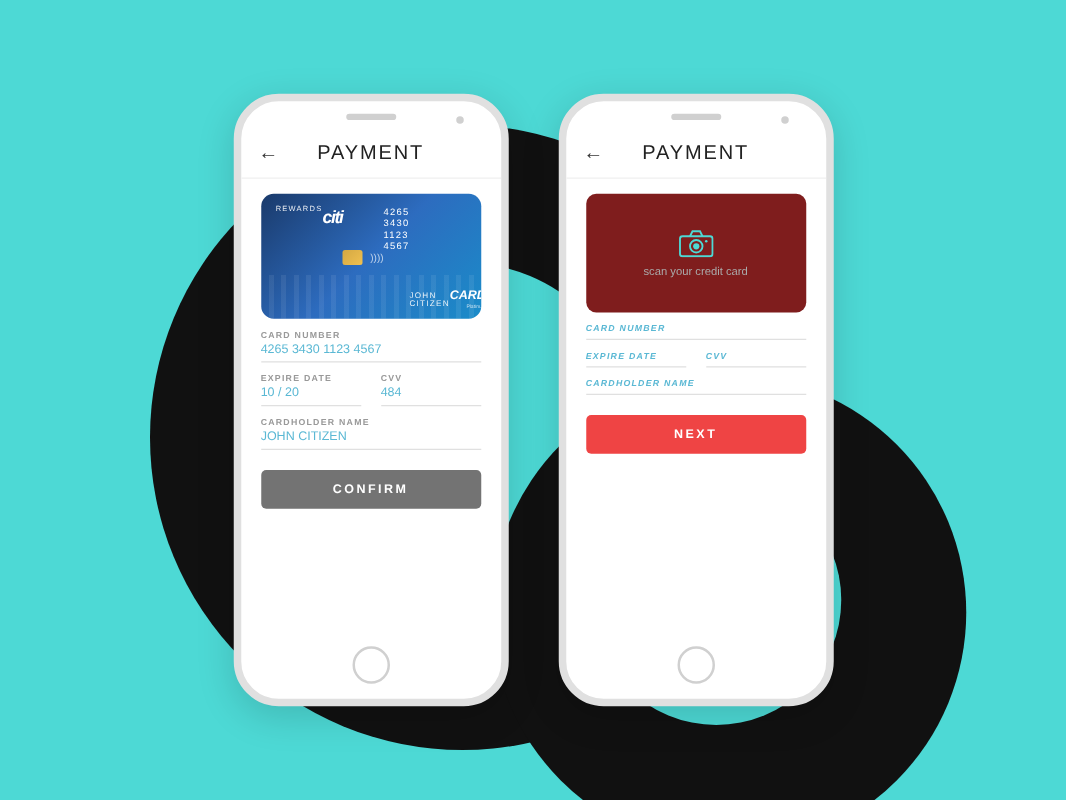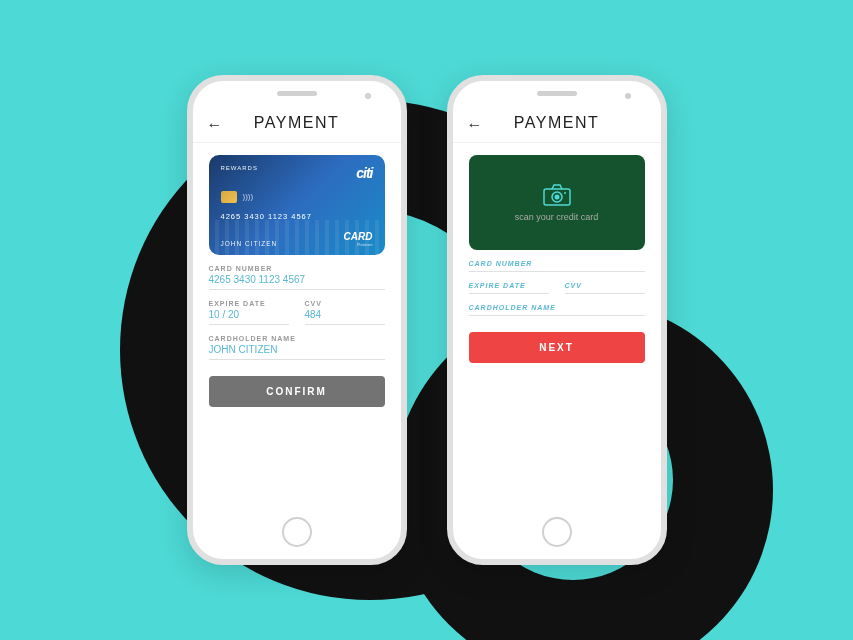--- a/index.html
+++ b/index.html
@@ -167,21 +167,21 @@
 
     
     .credit-card {
       width: 100%;
       height: 100px;
       border-radius: 10px;
       background: linear-gradient(135deg, #1a3a6b 0%, #2d6cbf 50%, #1a8cc9 100%);
       position: relative;
       overflow: hidden;
       display: flex;
-      flex-direction: column;
+      flex-direction: row;
       justify-content: space-between;
       padding: 10px 12px 8px;
       color: #fff;
       flex-shrink: 0;
     }
 
     .card-top-row {
       display: flex;
       justify-content: space-between;
       align-items: flex-start;
@@ -318,21 +318,21 @@
       cursor: pointer;
       width: 100%;
       margin-top: 6px;
       text-transform: uppercase;
     }
 
     
     .scan-area {
       width: 100%;
       height: 95px;
-      background: #14532d;
+      background: #7f1d1d;
       border-radius: 8px;
       display: flex;
       flex-direction: column;
       align-items: center;
       justify-content: center;
       gap: 6px;
       flex-shrink: 0;
     }
 
     .scan-icon {

